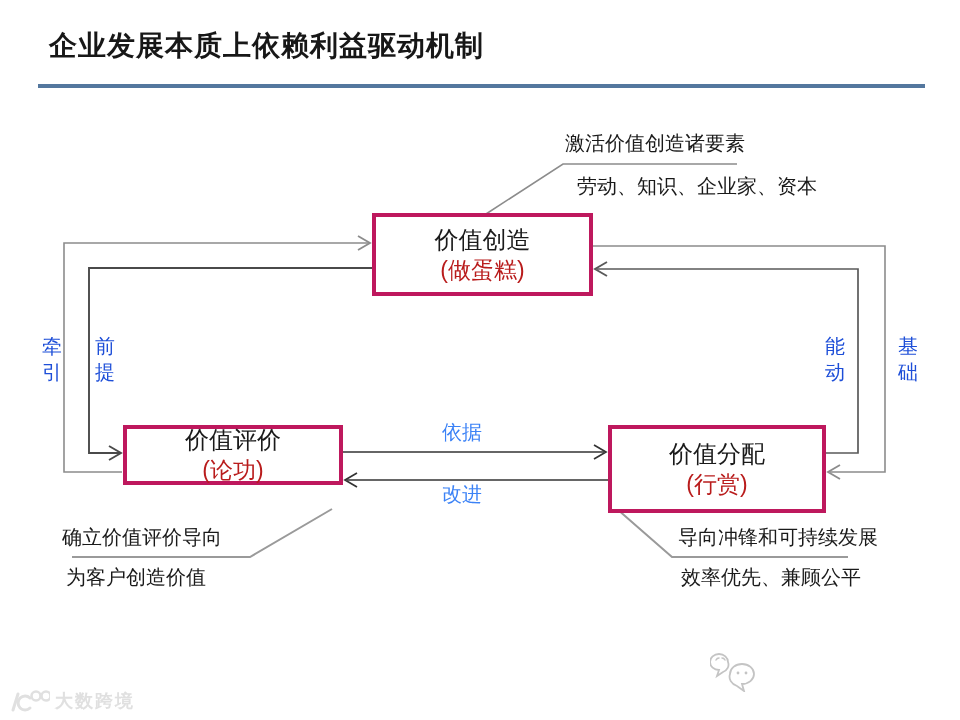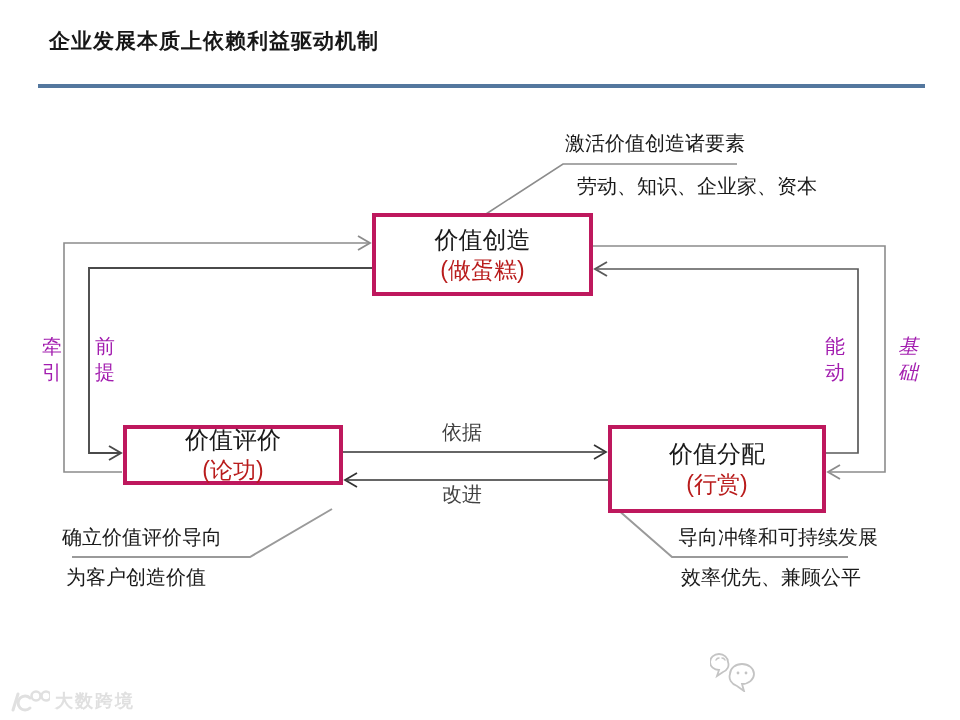--- a/index.html
+++ b/index.html
@@ -3,42 +3,42 @@
 <meta charset="utf-8">
 <style>
   html,body{margin:0;padding:0;}
   body{
     width:960px;height:720px;position:relative;background:#ffffff;
     font-family:"Liberation Sans","DejaVu Sans",sans-serif;
     overflow:hidden;color:#1a1a1a;
   }
   .abs{position:absolute;}
   .title{
-    left:49px;top:27px;font-size:21px;font-weight:700;letter-spacing:1px;color:#171717;text-align:right;
+    left:49px;top:27px;font-size:28px;font-weight:700;letter-spacing:1px;color:#171717;text-align:right;
   }
   .rule{
     left:38px;top:84px;width:887px;height:4px;background:#54779e;
   }
   #connectors{position:absolute;left:0;top:0;width:960px;height:720px;z-index:1;}
   .node{
     position:absolute;z-index:2;background:#ffffff;border:4px solid #be185d;
     display:flex;flex-direction:column;align-items:center;justify-content:center;
     box-sizing:border-box;line-height:31px;
   }
   .node .node-title{font-size:24px;color:#1a1a1a;}
   .node .node-sub{font-size:23px;color:#b91c1c;}
   .box-top{left:372px;top:213px;width:221px;height:83px;}
   .box-left{left:123px;top:425px;width:220px;height:60px;}
   .box-right{left:608px;top:425px;width:218px;height:88px;}
   .ann{font-size:20px;color:#1a1a1a;white-space:nowrap;z-index:2;}
   .vlabel{
     width:24px;font-size:20px;line-height:26px;text-align:center;
-    word-break:break-all;color:#a21caf;z-index:2;
+    word-break:break-all;color:#1d4ed8;z-index:2;
   }
-  .mid-label{font-size:20px;color:#404040;z-index:2;width:60px;text-align:center;}
+  .mid-label{font-size:20px;color:#3b82f6;z-index:2;width:60px;text-align:center;}
   .footer-watermark{
     left:8px;top:688px;display:flex;align-items:center;gap:5px;z-index:2;
   }
   .footer-watermark .wm-text{font-size:18px;font-weight:700;color:#e0e0e0;letter-spacing:2px;}
   .footer-brand{
     left:710px;top:652px;display:flex;align-items:center;gap:8px;z-index:2;
   }
   .footer-brand .brand-text{
     font-size:24px;font-weight:700;color:#d4d4d4;letter-spacing:2px;
     text-shadow:1.5px 1.5px 0 #9e9e9e;
@@ -88,21 +88,21 @@
   <div class="node-title">价值分配</div>
   <div class="node-sub">(行赏)</div>
 </div>
 
 <div class="abs ann" style="left:565px;top:130px;">激活价值创造诸要素</div>
 <div class="abs ann" style="left:577px;top:173px;">劳动、知识、企业家、资本</div>
 
 <div class="abs vlabel" style="left:40px;top:333px;">牵引</div>
 <div class="abs vlabel" style="left:93px;top:333px;">前提</div>
 <div class="abs vlabel" style="left:823px;top:333px;">能动</div>
-<div class="abs vlabel" style="left:896px;top:333px;font-style:italic;">基础</div>
+<div class="abs vlabel" style="left:896px;top:333px;">基础</div>
 
 <div class="abs mid-label" style="left:432px;top:419px;">依据</div>
 <div class="abs mid-label" style="left:432px;top:481px;">改进</div>
 
 <div class="abs ann" style="left:62px;top:524px;">确立价值评价导向</div>
 <div class="abs ann" style="left:66px;top:564px;">为客户创造价值</div>
 
 <div class="abs ann" style="left:678px;top:524px;">导向冲锋和可持续发展</div>
 <div class="abs ann" style="left:681px;top:564px;">效率优先、兼顾公平</div>
 

